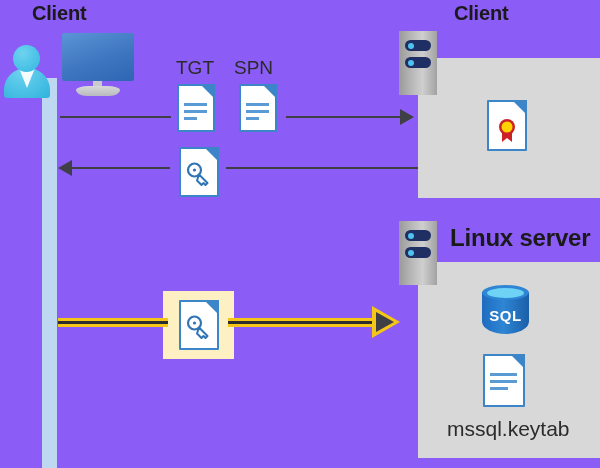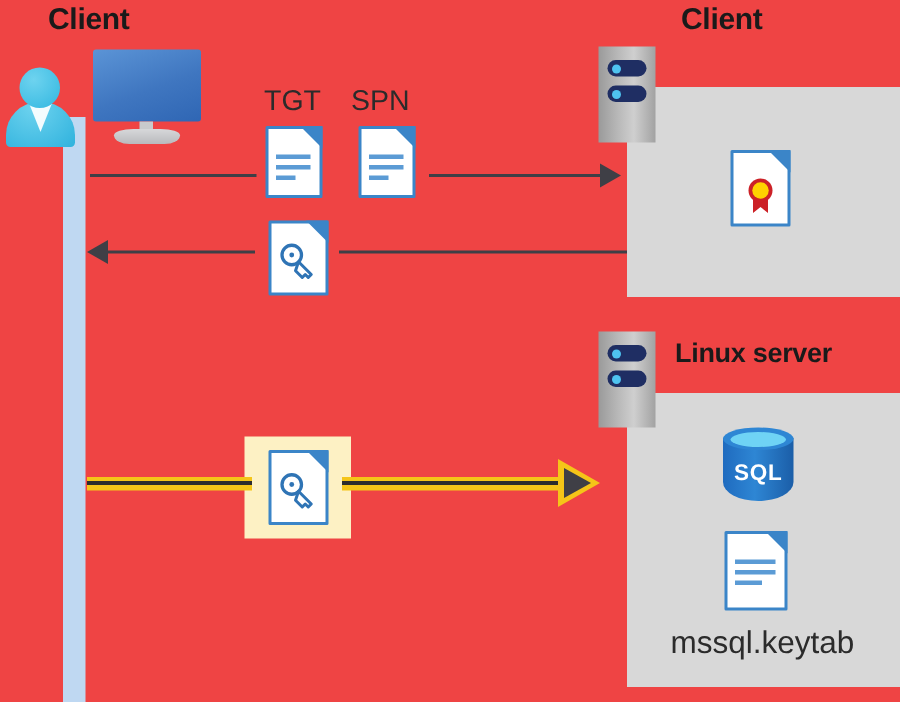--- a/index.html
+++ b/index.html
@@ -7,35 +7,35 @@
     padding: 0;
     background: #ffffff;
   }
   body {
     font-family: "Liberation Sans", sans-serif;
   }
   #canvas {
     position: relative;
     width: 600px;
     height: 468px;
-    background: #ef4444;
+    background: #8b5cf6;
     overflow: hidden;
   }
   .abs { position: absolute; }
 
   
   .hdr-label {
     font-weight: bold;
     color: #1a1a1a;
     line-height: 1.12;
     letter-spacing: -0.2px;
   }
   #client-label { left: 32px; top: 2px; font-size: 20px; }
   #dc-label { left: 454px; top: 2px; font-size: 20px; width: 130px; }
-  #linux-label { left: 450px; top: 225px; font-size: 18px; }
+  #linux-label { left: 450px; top: 225px; font-size: 24px; }
 
   .doc-tag {
     font-size: 19px;
     color: #2b2b2b;
     font-weight: normal;
   }
   #tgt-label { left: 176px; top: 57px; }
   #spn-label { left: 234px; top: 57px; }
 
   #keytab-filename {

